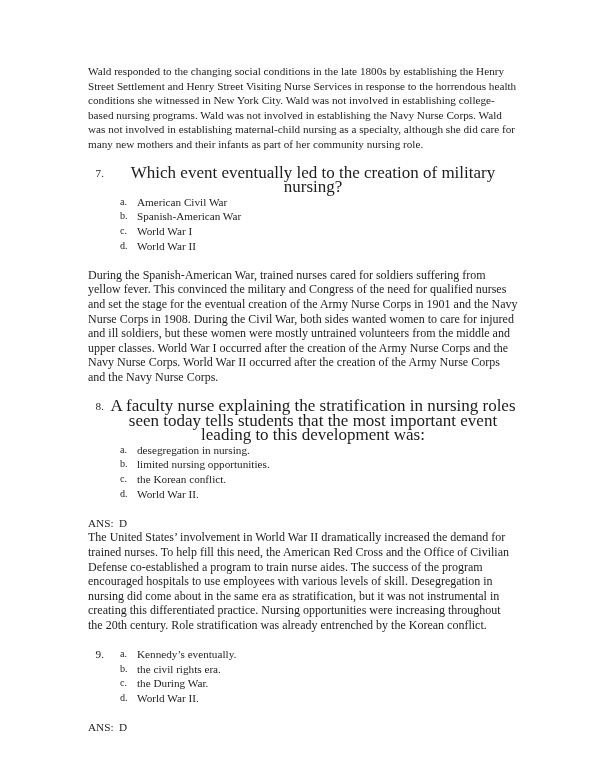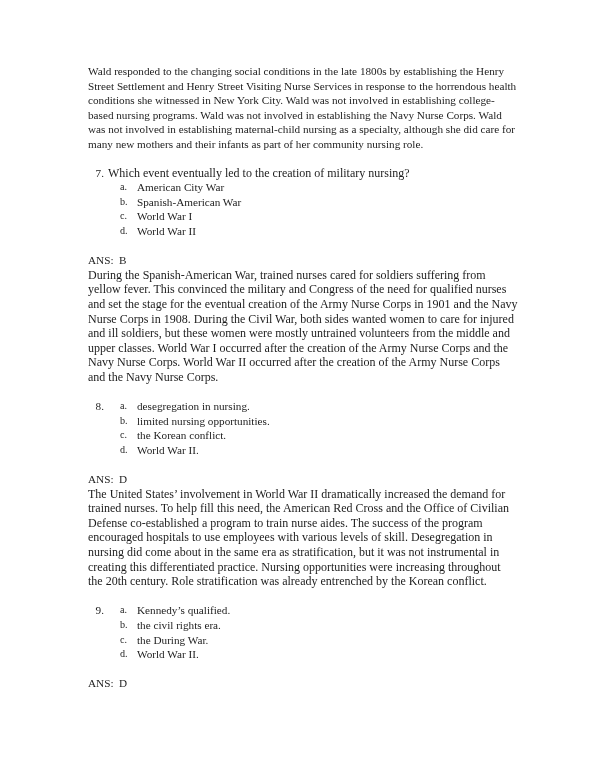--- a/index.html
+++ b/index.html
@@ -57,22 +57,23 @@
     left: 0px;
     top: 0px;
     width: 16px;
     text-align: right;
     font-size: 11.2px;
     line-height: 14.6px;
   }
 
   .q-stem {
     margin: 0;
-    font-size: 12px;
-    line-height: 14.6px;
+    font-size: 17px;
+    line-height: 14.6px;
+    text-align: center;
   }
 
   .options {
     list-style: none;
     margin: 0;
     padding: 0;
   }
   .option {
     position: relative;
     padding-left: 29px;
@@ -115,43 +116,43 @@
   <div class="doc-body">
 
     <p class="lead-paragraph">Wald responded to the changing social conditions in the late 1800s by establishing the Henry Street Settlement and Henry Street Visiting Nurse Services in response to the horrendous health conditions she witnessed in New York City. Wald was not involved in establishing college-based nursing programs. Wald was not involved in establishing the Navy Nurse Corps. Wald was not involved in establishing maternal-child nursing as a specialty, although she did care for many new mothers and their infants as part of her community nursing role.</p>
 
     <div class="question-block">
       <span class="q-number">7.</span>
       <p class="q-stem">Which event eventually led to the creation of military nursing?</p>
       <ul class="options">
         <li class="option">
           <span class="option-letter">a.</span>
-          <span class="option-text">American City War</span>
+          <span class="option-text">American Civil War</span>
         </li>
         <li class="option">
           <span class="option-letter">b.</span>
           <span class="option-text">Spanish-American War</span>
         </li>
         <li class="option">
           <span class="option-letter">c.</span>
           <span class="option-text">World War I</span>
         </li>
         <li class="option">
           <span class="option-letter">d.</span>
           <span class="option-text">World War II</span>
         </li>
       </ul>
       <div class="answer-group">
-        <p class="answer-line">ANS:  B</p>
         <p class="rationale">During the Spanish-American War, trained nurses cared for soldiers suffering from yellow fever. This convinced the military and Congress of the need for qualified nurses and set the stage for the eventual creation of the Army Nurse Corps in 1901 and the Navy Nurse Corps in 1908. During the Civil War, both sides wanted women to care for injured and ill soldiers, but these women were mostly untrained volunteers from the middle and upper classes. World War I occurred after the creation of the Army Nurse Corps and the Navy Nurse Corps. World War II occurred after the creation of the Army Nurse Corps and the Navy Nurse Corps.</p>
       </div>
     </div>
 
     <div class="question-block">
       <span class="q-number">8.</span>
+      <p class="q-stem">A faculty nurse explaining the stratification in nursing roles seen today tells students that the most important event leading to this development was:</p>
       <ul class="options">
         <li class="option">
           <span class="option-letter">a.</span>
           <span class="option-text">desegregation in nursing.</span>
         </li>
         <li class="option">
           <span class="option-letter">b.</span>
           <span class="option-text">limited nursing opportunities.</span>
         </li>
         <li class="option">
@@ -167,21 +168,21 @@
         <p class="answer-line">ANS:  D</p>
         <p class="rationale">The United States’ involvement in World War II dramatically increased the demand for trained nurses. To help fill this need, the American Red Cross and the Office of Civilian Defense co-established a program to train nurse aides. The success of the program encouraged hospitals to use employees with various levels of skill. Desegregation in nursing did come about in the same era as stratification, but it was not instrumental in creating this differentiated practice. Nursing opportunities were increasing throughout the 20th century. Role stratification was already entrenched by the Korean conflict.</p>
       </div>
     </div>
 
     <div class="question-block">
       <span class="q-number">9.</span>
       <ul class="options">
         <li class="option">
           <span class="option-letter">a.</span>
-          <span class="option-text">Kennedy’s qualified.</span>
+          <span class="option-text">Kennedy’s eventually.</span>
         </li>
         <li class="option">
           <span class="option-letter">b.</span>
           <span class="option-text">the civil rights era.</span>
         </li>
         <li class="option">
           <span class="option-letter">c.</span>
           <span class="option-text">the During War.</span>
         </li>
         <li class="option">

